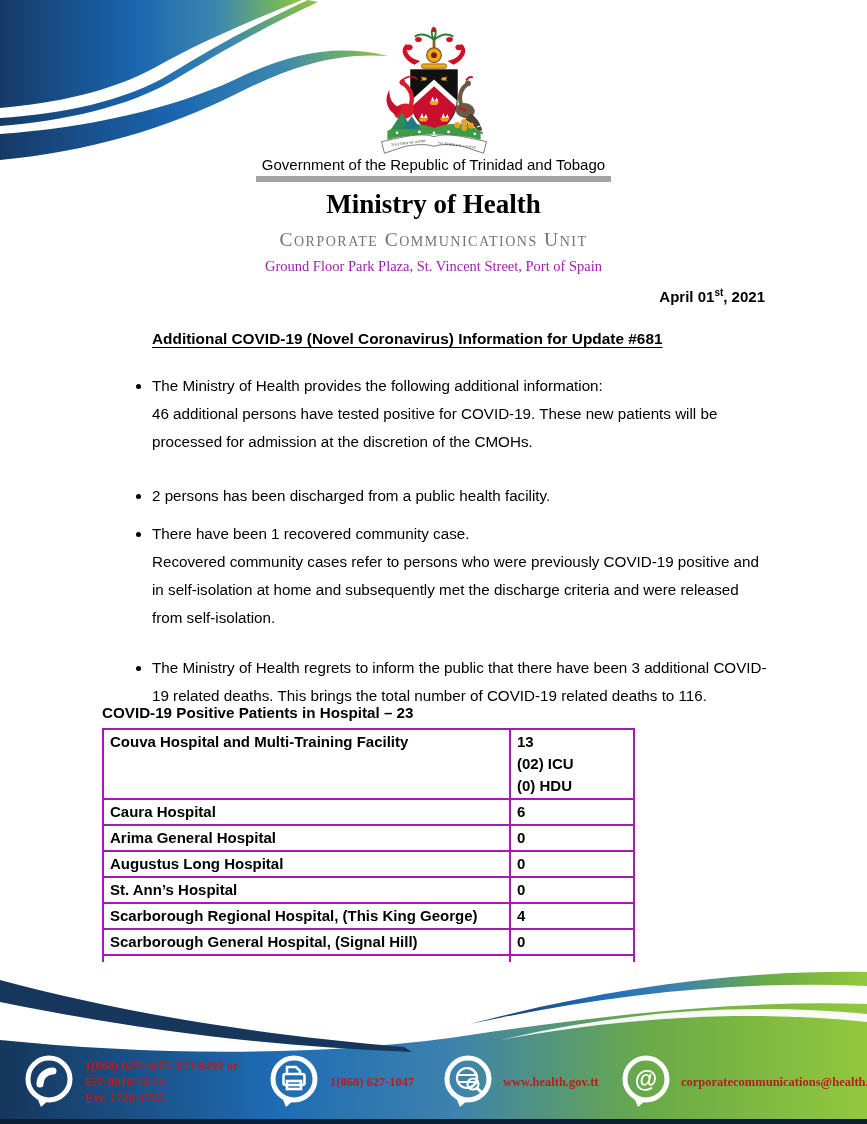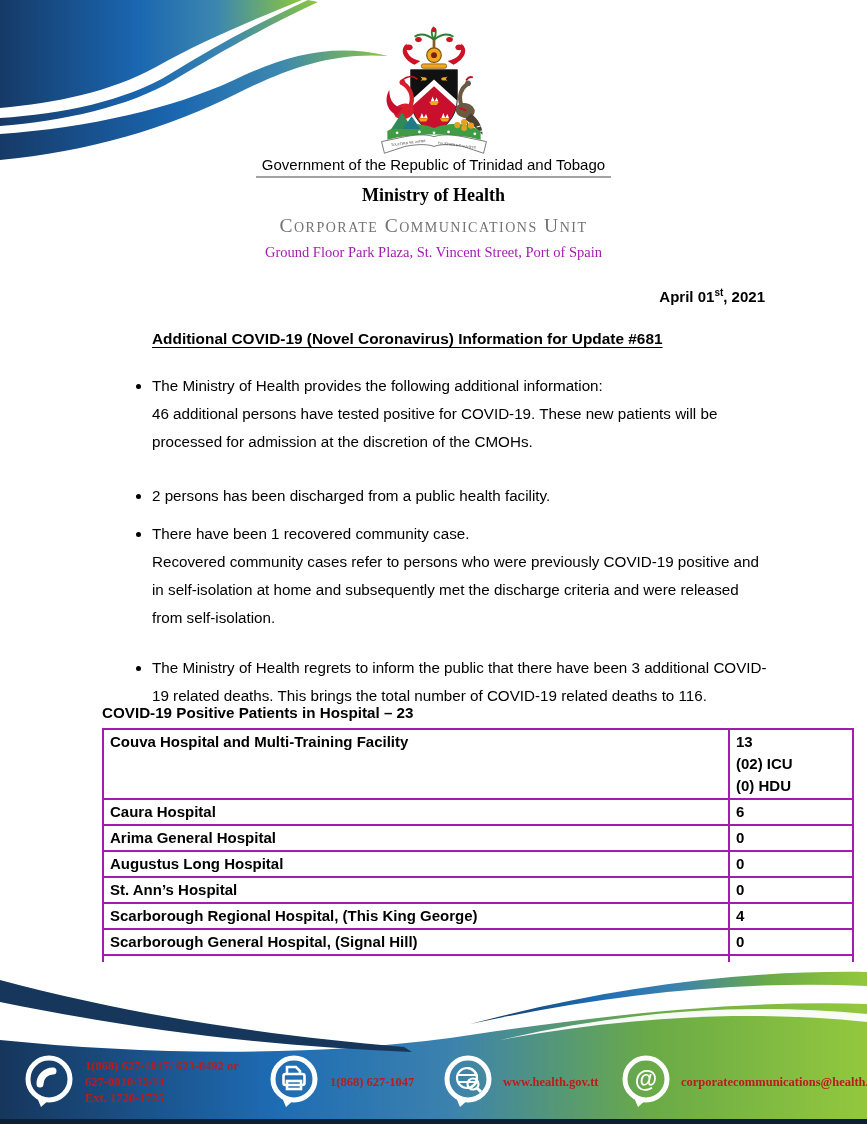--- a/index.html
+++ b/index.html
@@ -8,38 +8,38 @@
 
   
   .top-swoosh{position:absolute;top:0;left:0;}
   .footer-wave{position:absolute;left:0;bottom:0;}
 
   
   .coa{position:absolute;top:26px;left:50%;transform:translateX(-50%);}
 
   
   .header-text{position:absolute;top:156px;left:0;width:100%;text-align:center;}
-  .gov-line{display:inline-block;font-size:15px;padding:0 6px 3px 6px;border-bottom:2px solid #a3a3a3;}
-  .ministry{font-family:"Liberation Serif",serif;font-weight:bold;font-size:18px;margin-top:7px;}
+  .gov-line{display:inline-block;font-size:15px;padding:0 6px 3px 6px;border-bottom:6px solid #a3a3a3;}
+  .ministry{font-family:"Liberation Serif",serif;font-weight:bold;font-size:27px;margin-top:7px;}
   .unit{font-family:Liberation Serif, serif;font-variant:small-caps;font-size:19.5px;letter-spacing:1.5px;margin-top:9px;color:#737373;}
   .address{font-family:"Liberation Serif",serif;font-size:14.5px;margin-top:7px;color:#a21caf;}
 
   .date-line{position:absolute;top:287px;right:102px;font-weight:bold;font-size:15px;}
   .date-line sup{font-size:10px;}
 
   .doc-title{position:absolute;top:330px;left:152px;font-weight:bold;font-size:15.4px;text-decoration:underline;text-underline-offset:3px;}
 
   .bullets{position:absolute;top:372px;left:127px;width:642px;}
   .bullets ul{margin:0;padding-left:25px;}
   .bullets li{font-size:15.2px;line-height:28px;white-space:pre-line;margin-bottom:16px;}
   .bullets li:nth-child(1){margin-bottom:26px;}
   .bullets li:nth-child(2){margin-bottom:10px;}
   .bullets li:nth-child(3){margin-bottom:22px;}
 
-  .table-block{position:absolute;top:704px;left:102px;width:752px;}
+  .table-block{position:absolute;top:704px;left:102px;width:533px;}
   .table-heading{font-weight:bold;font-size:15.2px;margin:0 0 7px 0;}
   table.hospitals{width:100%;border-collapse:collapse;}
   table.hospitals td{border:2px solid #a21caf;font-weight:bold;font-size:15px;line-height:22px;padding:1px 6px;vertical-align:top;}
   table.hospitals td.cnt{width:110px;white-space:pre-line;}
   table.hospitals tr.stub td{border-bottom:none;height:6px;padding:0;}
 
   
   .footer-content{position:absolute;left:0;right:0;bottom:11px;height:62px;display:flex;align-items:center;padding:0 10px 0 22px;gap:10px;color:#b91c1c;}
   .f-item{display:flex;align-items:center;gap:9px;}
   .f-item .f-text{font-family:"Liberation Serif",serif;font-weight:bold;font-size:12.5px;line-height:1.3;white-space:pre-line;}

